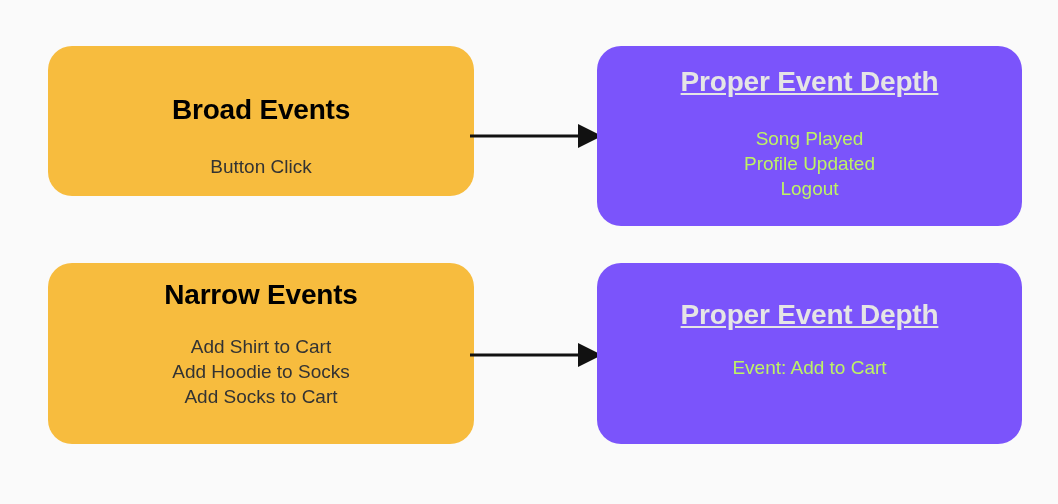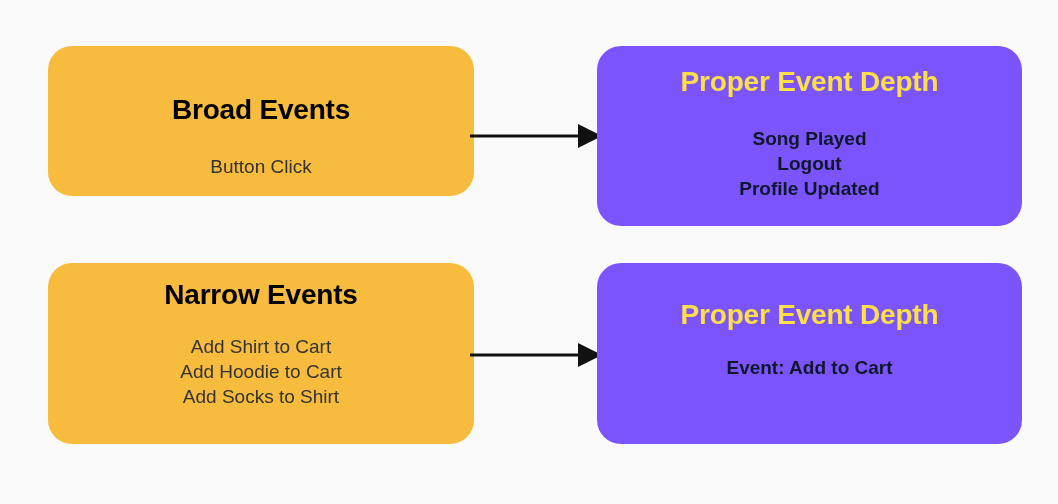--- a/index.html
+++ b/index.html
@@ -36,34 +36,34 @@
     font-size: 28px;
     font-weight: bold;
     letter-spacing: -0.2px;
     text-align: center;
     white-space: nowrap;
   }
   .card.source .card-title {
     color: #000000;
   }
   .card.target .card-title {
-    color: #fde047;
+    color: #e5e5e5;
+    text-decoration: underline;
   }
   .card-body {
     text-align: center;
     font-size: 19px;
     line-height: 25px;
     font-weight: normal;
   }
   .card.source .card-body {
     color: #333333;
   }
   .card.target .card-body {
-    color: #0f172a;
-    font-weight: bold;
+    color: #bef264;
   }
   .card-body-line {
     display: block;
     white-space: nowrap;
   }
   
   #card-broad-events   { left: 48px;  top: 46px;  width: 426px; height: 150px; }
   #card-proper-depth-1 { left: 597px; top: 46px;  width: 425px; height: 180px; }
   #card-narrow-events  { left: 48px;  top: 263px; width: 426px; height: 181px; }
   #card-proper-depth-2 { left: 597px; top: 263px; width: 425px; height: 181px; }
@@ -103,31 +103,31 @@
     <svg width="132" height="26" viewBox="0 0 132 26">
       <line x1="0" y1="13" x2="116" y2="13" stroke="#111111" stroke-width="3"></line>
       <polygon points="108,1 132,13 108,25" fill="#111111"></polygon>
     </svg>
   </div>
 
   <div class="card target" id="card-proper-depth-1">
     <div class="card-title">Proper Event Depth</div>
     <div class="card-body">
       <span class="card-body-line">Song Played</span>
+      <span class="card-body-line">Profile Updated</span>
       <span class="card-body-line">Logout</span>
-      <span class="card-body-line">Profile Updated</span>
     </div>
   </div>
 
   <div class="card source" id="card-narrow-events">
     <div class="card-title">Narrow Events</div>
     <div class="card-body">
       <span class="card-body-line">Add Shirt to Cart</span>
-      <span class="card-body-line">Add Hoodie to Cart</span>
-      <span class="card-body-line">Add Socks to Shirt</span>
+      <span class="card-body-line">Add Hoodie to Socks</span>
+      <span class="card-body-line">Add Socks to Cart</span>
     </div>
   </div>
 
   <div class="connector" id="connector-bottom">
     <svg width="132" height="26" viewBox="0 0 132 26">
       <line x1="0" y1="13" x2="116" y2="13" stroke="#111111" stroke-width="3"></line>
       <polygon points="108,1 132,13 108,25" fill="#111111"></polygon>
     </svg>
   </div>
 

